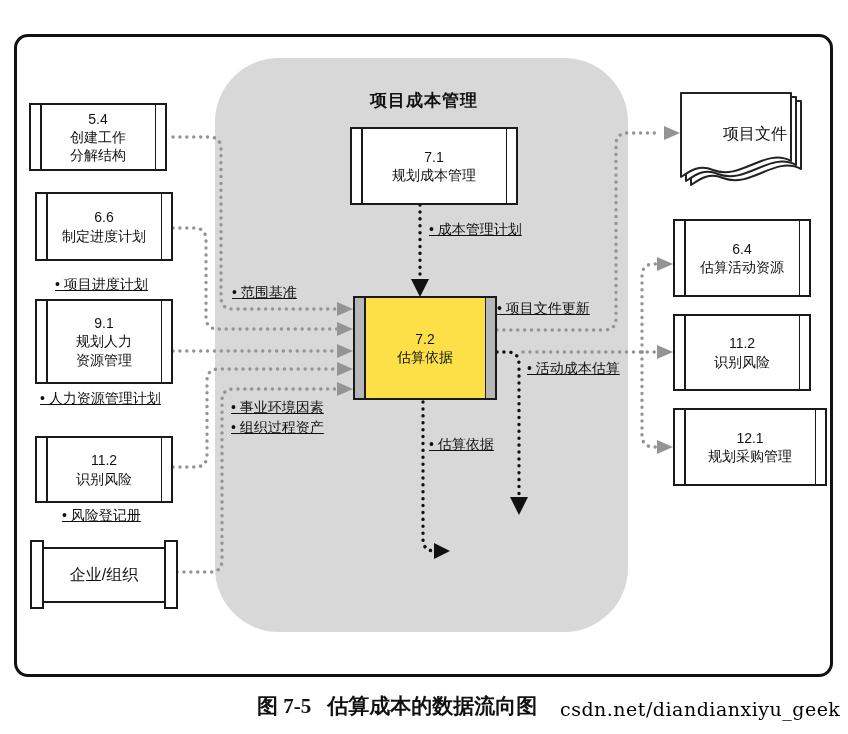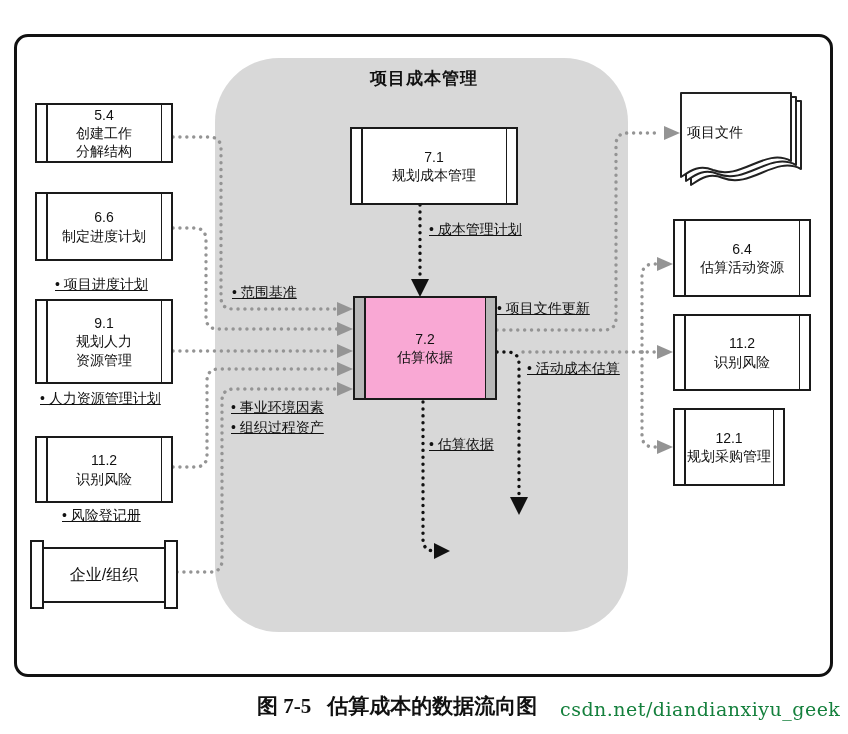--- a/index.html
+++ b/index.html
@@ -3,43 +3,43 @@
 <meta charset="utf-8">
 <style>
   html,body{margin:0;padding:0;background:#fff;}
   .stage{position:relative;width:848px;height:734px;background:#fff;overflow:hidden;
          font-family:"Liberation Sans",sans-serif;color:#111;}
   .frame{position:absolute;left:14px;top:34px;width:813px;height:637px;
          border:3.5px solid #111;border-radius:14px;background:#fff;}
   .blob{position:absolute;left:215px;top:58px;width:413px;height:574px;
         background:#d8d8d8;border-radius:64px;}
   svg.wires{position:absolute;left:0;top:0;}
-  .panel-title{position:absolute;left:348px;top:67px;width:152px;text-align:center;
+  .panel-title{position:absolute;left:348px;top:89px;width:152px;text-align:center;
                font-size:17px;font-weight:bold;letter-spacing:1px;}
   .pbox{position:absolute;background:#fff;border:2px solid #1a1a1a;box-sizing:border-box;
         display:flex;flex-direction:column;align-items:center;justify-content:center;
         text-align:center;font-size:14px;line-height:1.3;}
   .pbox .rail{position:absolute;top:0;bottom:0;width:1.5px;background:#1a1a1a;}
   .rail.rl{left:9px;} .rail.rr{right:9px;}
-  .pbox.gray{background:#f9a8d4;}
+  .pbox.gray{background:#fde047;}
   .pbox .strip{position:absolute;top:0;bottom:0;width:9px;background:#b7b7b7;}
   .strip.sl{left:0;} .strip.sr{right:0;}
   .nm{white-space:pre-line;}
   .num,.nm{position:relative;z-index:2;}
   .flabel{position:absolute;font-size:14px;white-space:nowrap;z-index:5;text-decoration:underline;}
   .entity-main{position:absolute;left:38px;top:547px;width:132px;height:56px;
         border:2px solid #1a1a1a;box-sizing:border-box;background:#fff;display:flex;
         align-items:center;justify-content:center;font-size:16px;z-index:3;}
   .ebar{position:absolute;top:540px;width:14px;height:69px;border:2px solid #1a1a1a;
         box-sizing:border-box;background:#fff;z-index:4;}
   .ebar.l{left:30px;} .ebar.r{left:164px;}
-  .doc-label{position:absolute;left:687px;top:124px;width:100px;text-align:left;
-        font-size:14px;z-index:5;}
+  .doc-label{position:absolute;left:687px;top:124px;width:100px;text-align:right;
+        font-size:16px;z-index:5;}
   .wm{position:absolute;left:560px;top:698px;font-family:"DejaVu Serif",serif;
-      font-size:19px;color:#15803d;letter-spacing:0.5px;white-space:nowrap;z-index:1;}
+      font-size:19px;color:#000000;letter-spacing:0.5px;white-space:nowrap;z-index:1;}
   .caption{position:absolute;left:257px;top:692px;font-size:21px;font-weight:bold;
       white-space:nowrap;z-index:2;}
   .cap-fig{font-family:"Liberation Serif",serif;margin-right:16px;margin-top:33px;}
 </style>
 </head>
 <body>
 
 <div class="stage">
 
   <div class="frame"></div>
@@ -85,21 +85,21 @@
 
     <g fill="#fff" stroke="#222" stroke-width="2" stroke-linejoin="round">
       <path transform="translate(10,8)" d="M681,93 L791,93 L791,161 C765,147 741,181 713,170 C699,164 690,171 681,177 Z"></path>
       <path transform="translate(5,4)" d="M681,93 L791,93 L791,161 C765,147 741,181 713,170 C699,164 690,171 681,177 Z"></path>
       <path d="M681,93 L791,93 L791,161 C765,147 741,181 713,170 C699,164 690,171 681,177 Z"></path>
     </g>
   </svg>
 
   <div class="panel-title">项目成本管理</div>
 
-  <div class="pbox" style="left:35px;top:103px;width:138px;height:60px">
+  <div class="pbox" style="left:29px;top:103px;width:138px;height:68px">
     <i class="rail rl"></i>
       <i class="rail rr"></i>
     <div class="num">5.4</div>
     <div class="nm">创建工作
 分解结构</div>
   </div>
 
   <div class="pbox" style="left:35px;top:192px;width:138px;height:69px">
     <i class="rail rl"></i>
       <i class="rail rr"></i>
@@ -157,21 +157,21 @@
     <div class="nm">估算活动资源</div>
   </div>
 
   <div class="pbox" style="left:673px;top:314px;width:138px;height:77px">
     <i class="rail rl"></i>
       <i class="rail rr"></i>
     <div class="num">11.2</div>
     <div class="nm">识别风险</div>
   </div>
 
-  <div class="pbox" style="left:673px;top:408px;width:112px;height:78px">
+  <div class="pbox" style="left:673px;top:408px;width:154px;height:78px">
     <i class="rail rl"></i>
       <i class="rail rr"></i>
     <div class="num">12.1</div>
     <div class="nm">规划采购管理</div>
   </div>
 
   <div class="flabel" style="left:232px;top:284px">•  范围基准</div>
   <div class="flabel" style="left:429px;top:221px">•  成本管理计划</div>
   <div class="flabel" style="left:497px;top:300px">•  项目文件更新</div>
   <div class="flabel" style="left:527px;top:360px">•  活动成本估算</div>

